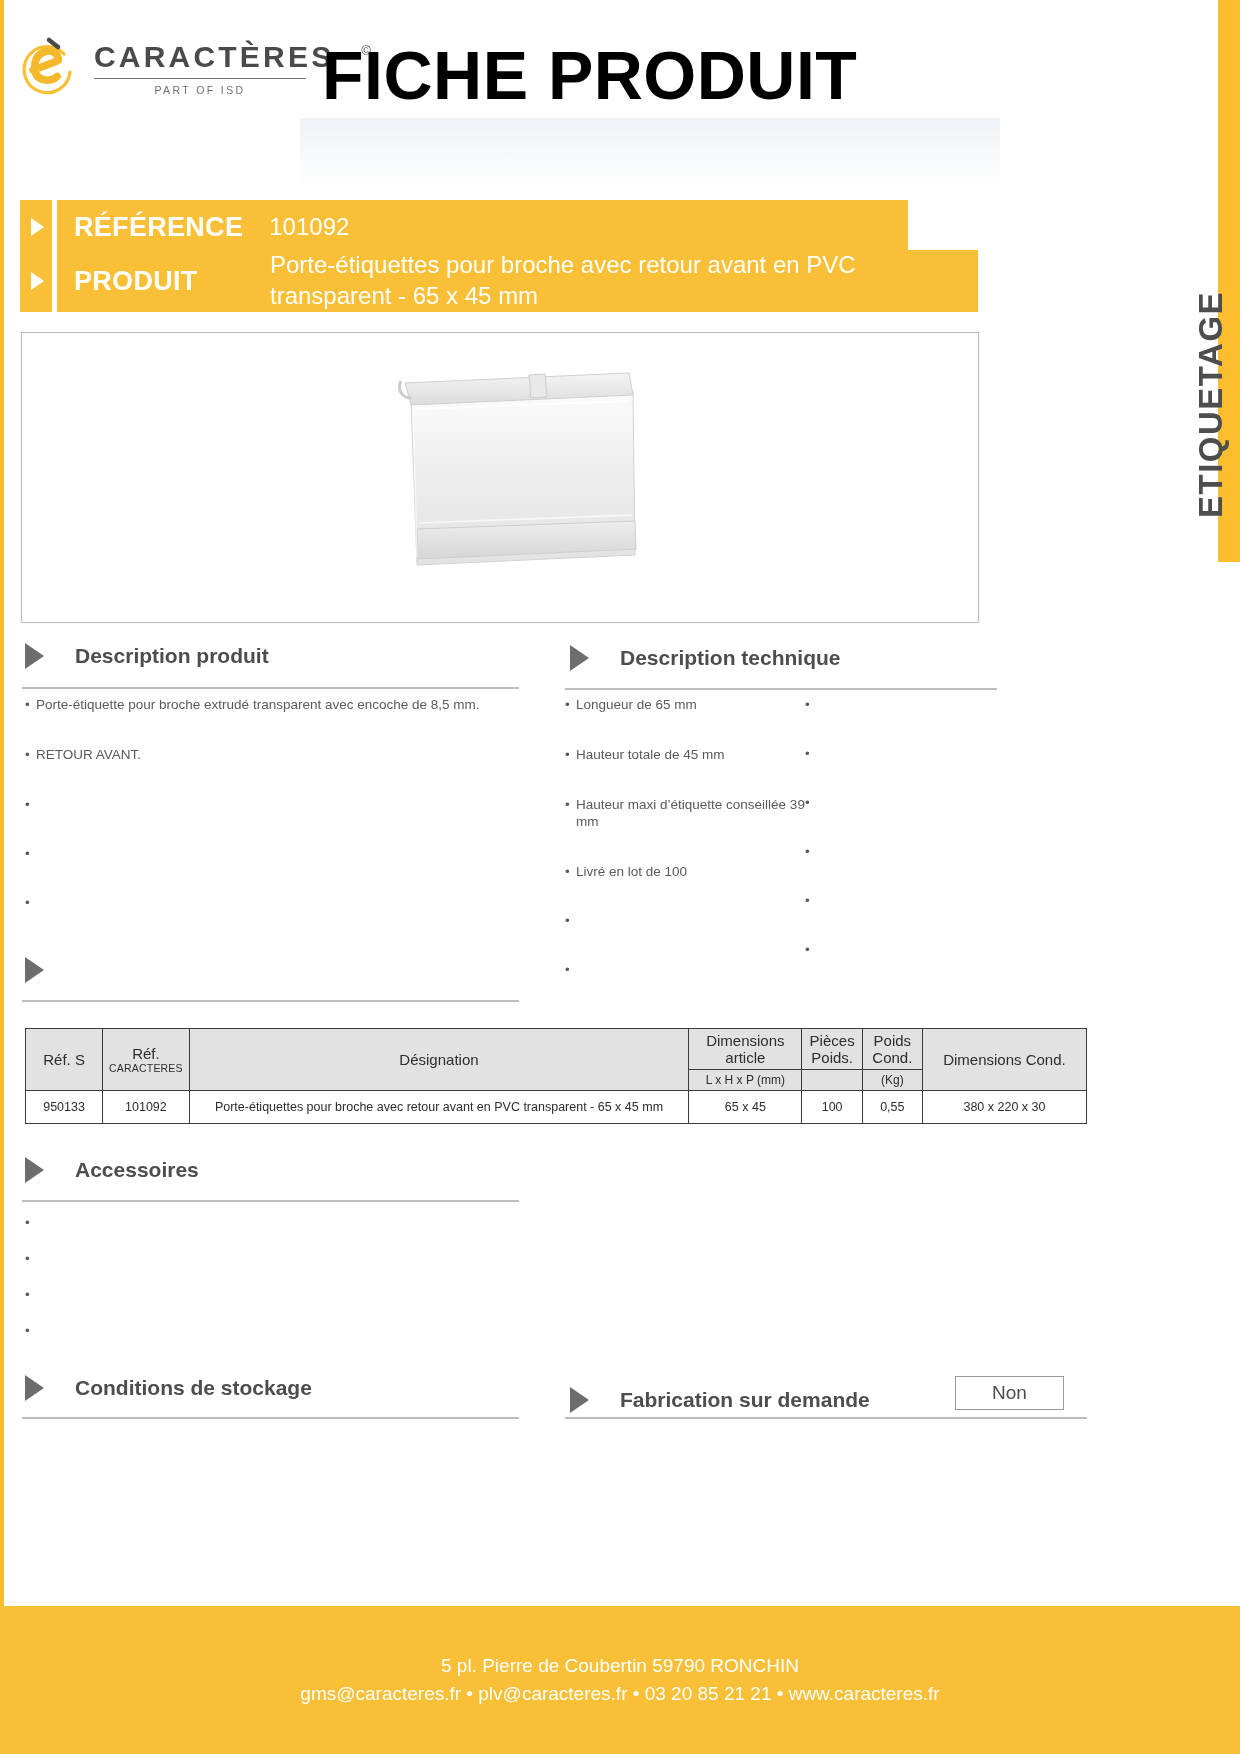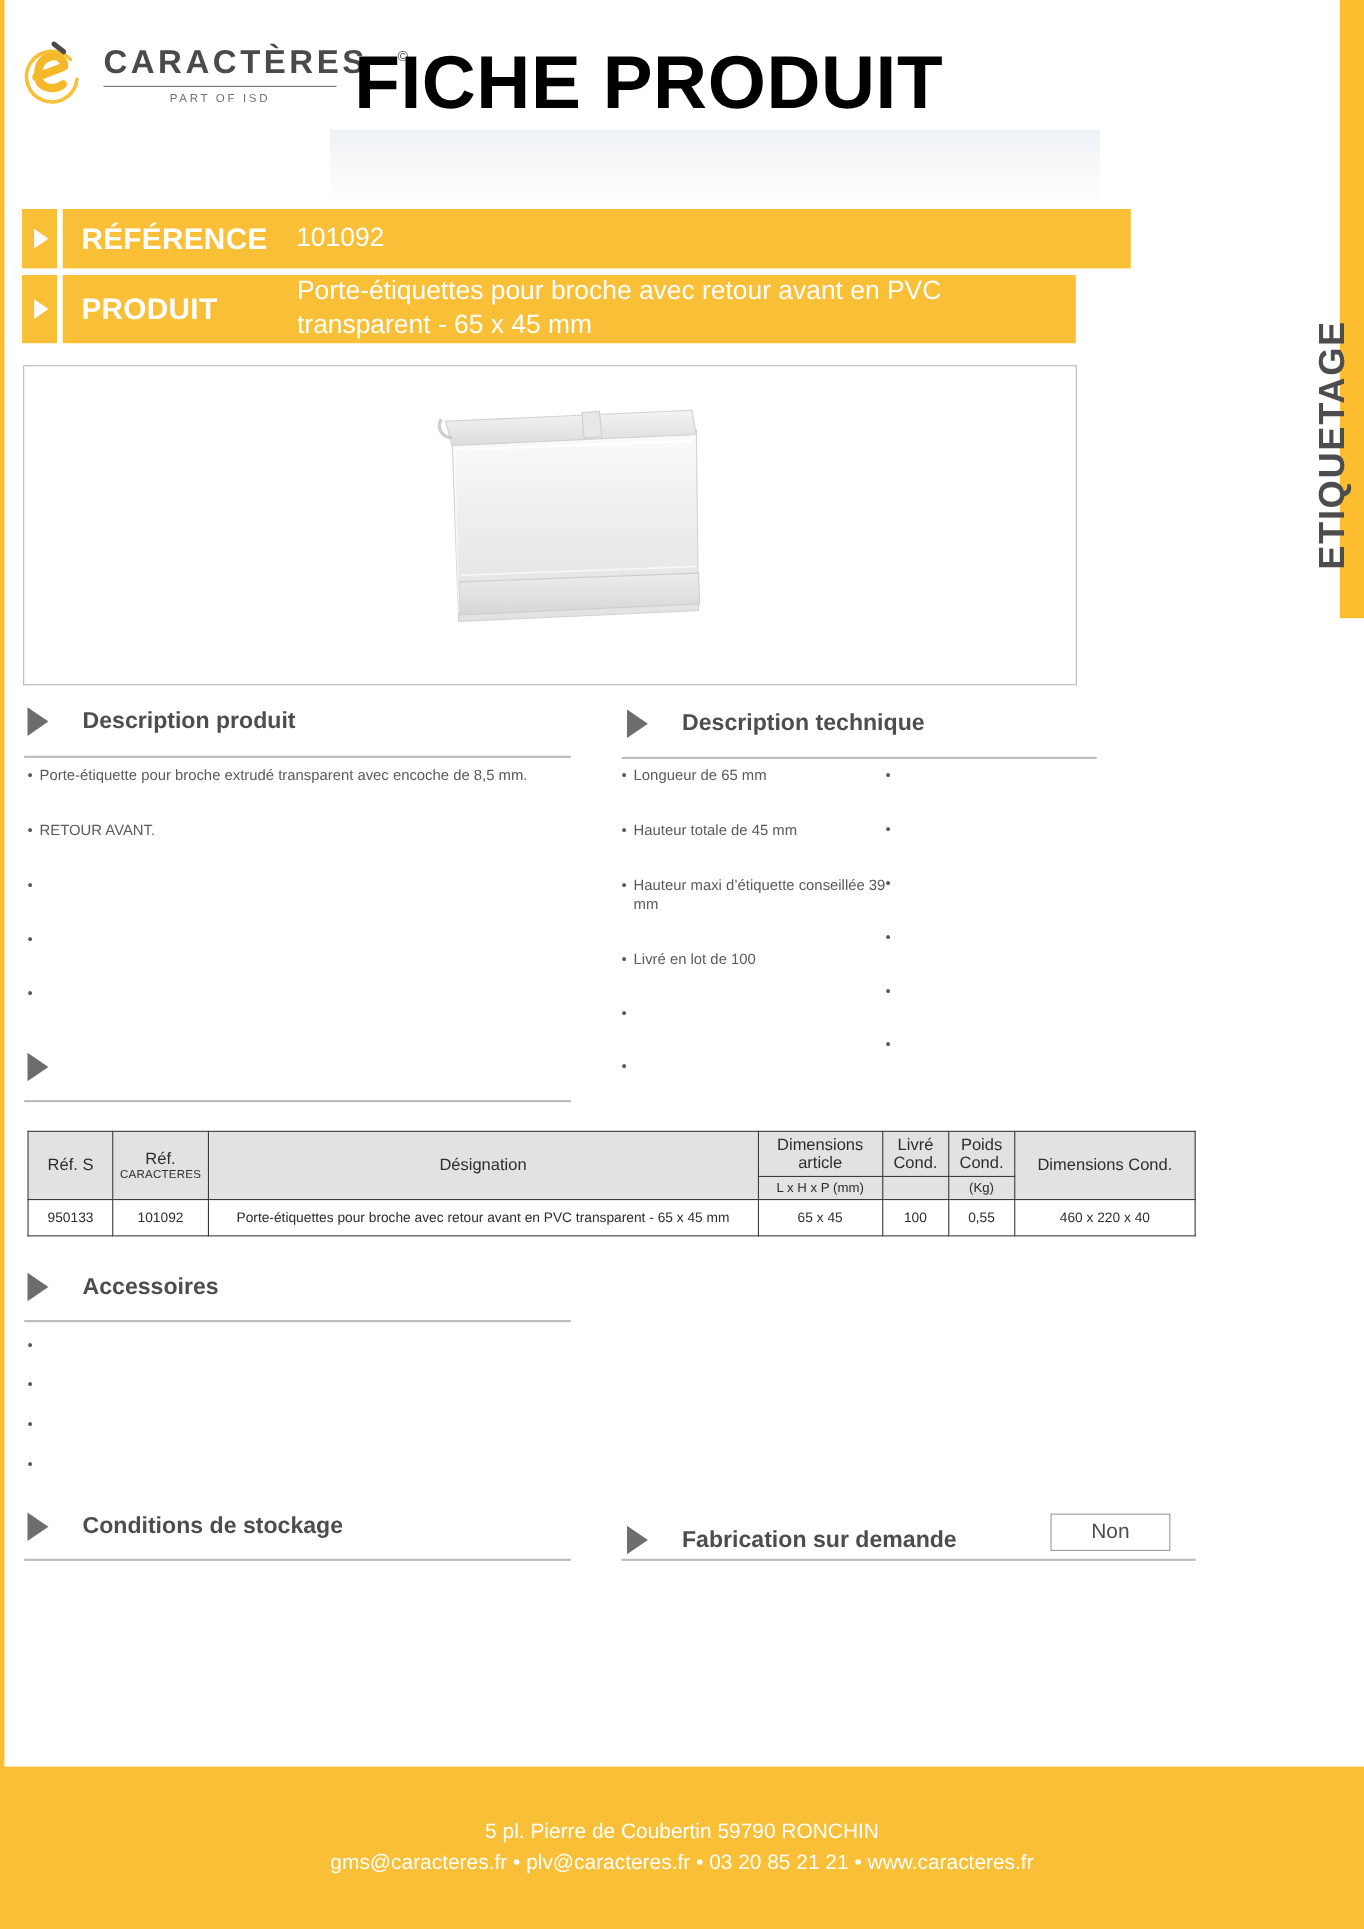--- a/index.html
+++ b/index.html
@@ -168,21 +168,21 @@
     font-weight: bold;
     color: #ffffff;
     letter-spacing: 0.3px;
     flex: none;
   }
   .inforow .val {
     font-size: 24px;
     color: #ffffff;
     margin-left: 26px;
   }
-  #row-ref { top: 190px; width: 1008px; }
+  #row-ref { top: 200px; width: 888px; }
   #row-ref .body { padding-left: 17px; }
   #row-prod { top: 250px; width: 958px; height: 62px; }
   #row-prod .lbl { width: 196px; }
   #row-prod .val {
     font-size: 24px;
     margin-left: 0;
     line-height: 1.28;
   }
 
   
@@ -468,39 +468,39 @@
 <table class="ltable">
   <thead>
     <tr>
       <th class="c-refs" rowspan="2">Réf. S</th>
       <th class="c-refc" rowspan="2">
         <span>Réf.</span>
         <span class="small">CARACTERES</span>
       </th>
       <th class="c-desig" rowspan="2">Désignation</th>
       <th class="c-dimart">Dimensions article</th>
-      <th class="c-pieces">Livré Cond.</th>
+      <th class="c-pieces">Pièces Poids.</th>
       <th class="c-poids">Poids Cond.</th>
       <th class="c-dimcond" rowspan="2">Dimensions Cond.</th>
     </tr>
     <tr>
       <th class="sub">L x H x P (mm)</th>
       <th class="sub"></th>
       <th class="sub">(Kg)</th>
     </tr>
   </thead>
   <tbody>
     <tr>
       <td>950133</td>
       <td>101092</td>
       <td class="desig">Porte-étiquettes pour broche avec retour avant en PVC transparent - 65 x 45 mm</td>
       <td>65 x 45</td>
       <td>100</td>
       <td>0,55</td>
-      <td>460 x 220 x 40</td>
+      <td>380 x 220 x 30</td>
     </tr>
   </tbody>
 </table>
 
 <div class="section-head" style="left:25px; top:1157px;">
   <div class="tri"></div>
   <div class="title">Accessoires</div>
 </div>
 <div class="section-rule" style="left:22px; top:1200px; width:497px;"></div>
 

